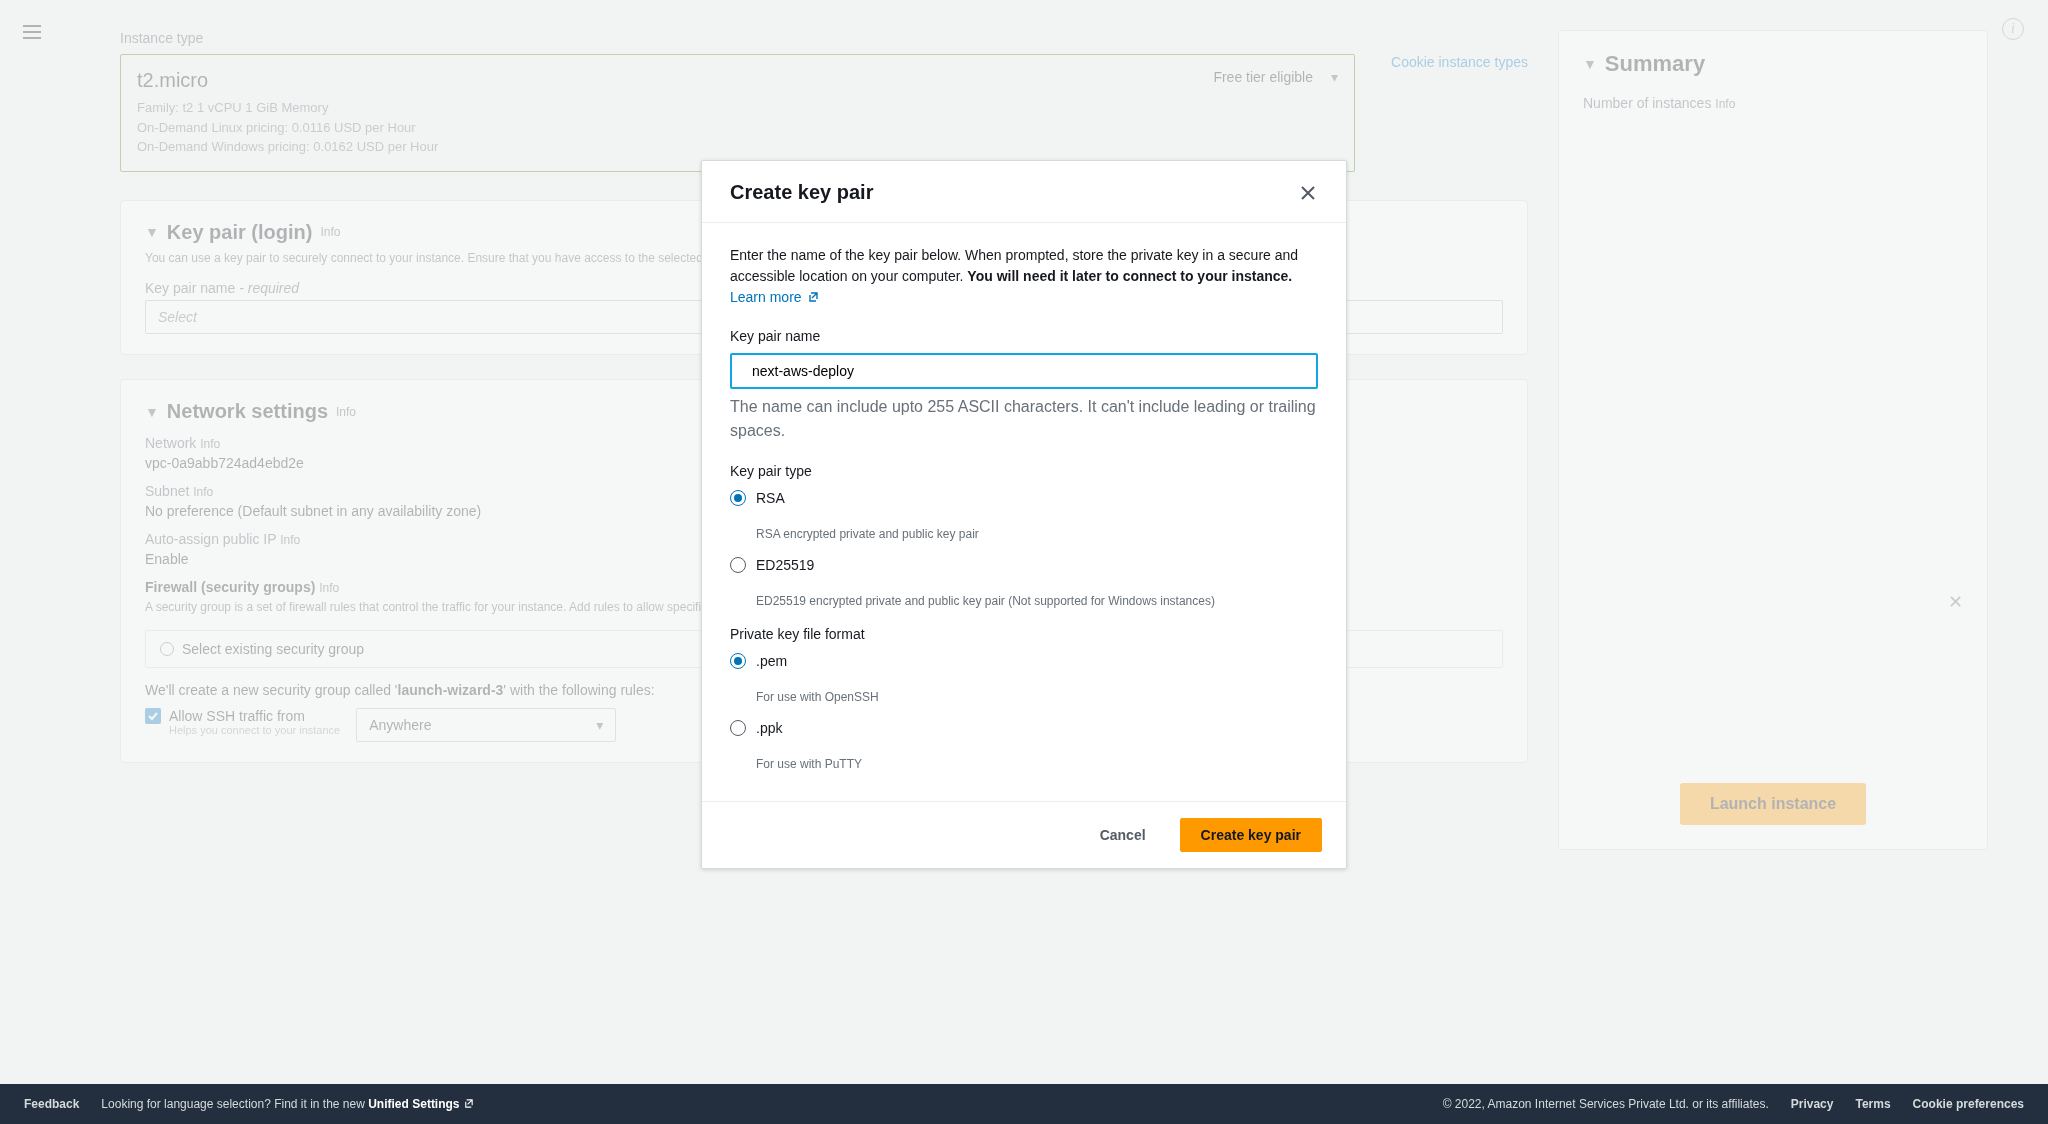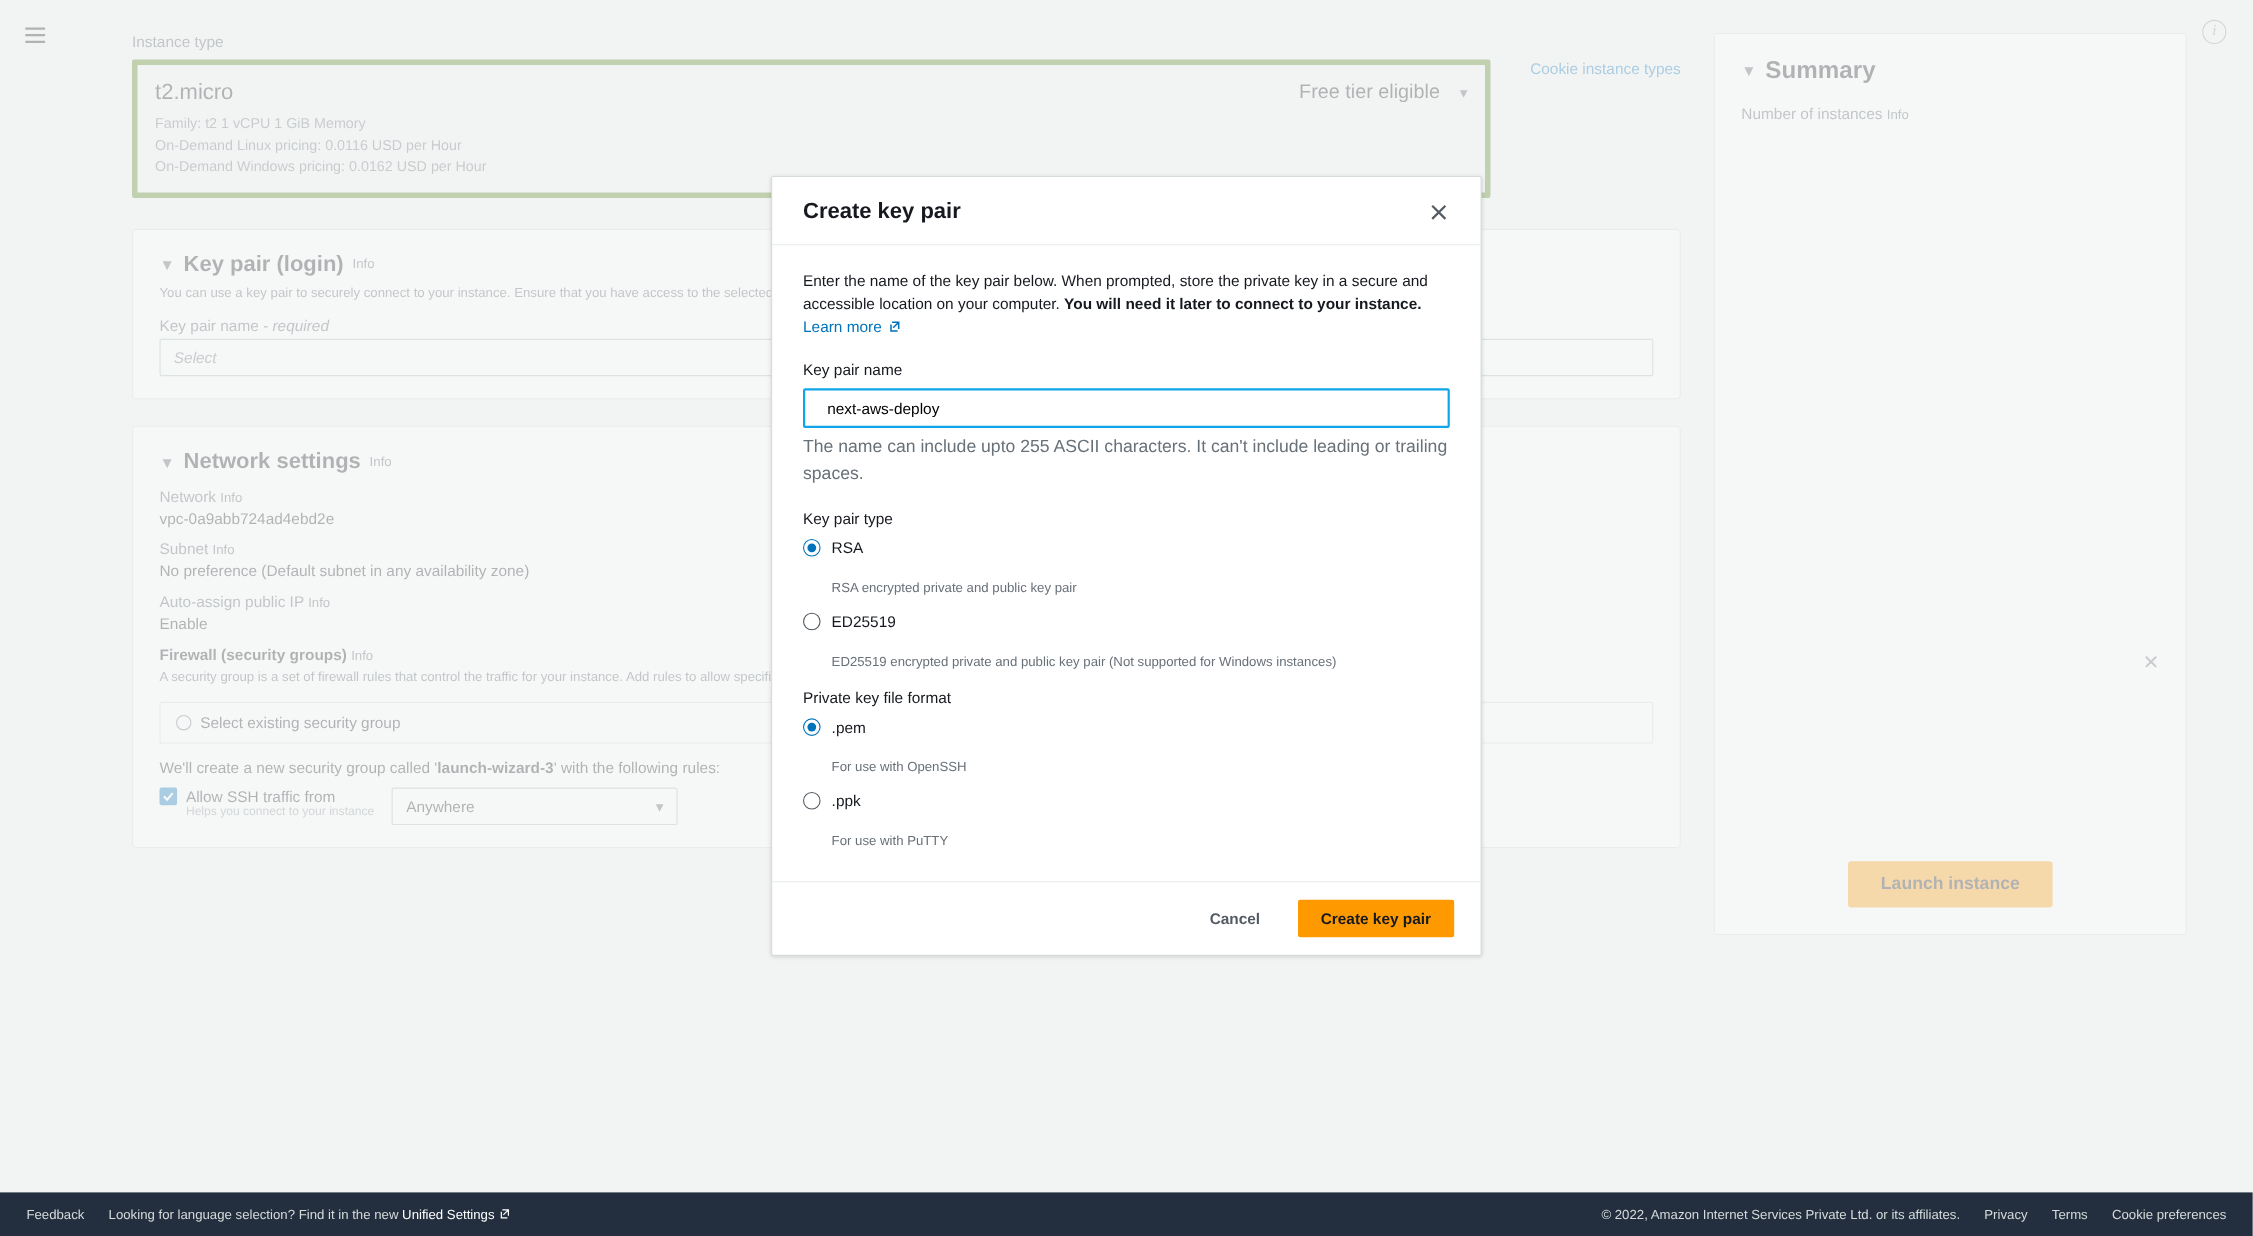--- a/index.html
+++ b/index.html
@@ -60,26 +60,26 @@
     .select-box {
       border: 1px solid #aab7b8;
       border-radius: 2px;
       padding: 8px 12px;
       display:flex; justify-content:space-between; align-items:center;
       color:#687078; font-style: italic;
     }
 
     .section-title { font-size: 14px; color: #545b64; margin-bottom: 8px;}
     .instance-box {
-      border:5px solid #4d7c0f; border-radius:2px; padding:14px 16px;
+      border:1px solid #4d7c0f; border-radius:2px; padding:14px 16px;
       display:flex; justify-content:space-between; align-items:flex-start;
     }
     .instance-box .name { font-size: 20px; color:#16191f; font-weight:400; margin-bottom:6px;}
     .instance-box .detail { font-size:13px; color:#687078; line-height:1.5;}
-    .instance-box .badge { font-size:18px; color:#16191f; }
+    .instance-box .badge { font-size:14px; color:#16191f; }
     .compare { color:#0073bb; font-size:14px; margin-left:16px; }
 
     .radio-row { display:flex; align-items:center; gap:8px; padding:10px 14px; border:1px solid #d5dbdb; border-radius:2px; flex:1;}
     .radio-rows { display:flex; gap:16px; margin-top:8px; margin-bottom:14px;}
     .radio-dot { width:14px; height:14px; border:1px solid #687078; border-radius:50%; display:inline-flex; align-items:center; justify-content:center;}
     .radio-dot.sel::after { content:''; width:8px; height:8px; background:#0073bb; border-radius:50%;}
     .check { width:16px; height:16px; background:#0073bb; border-radius:2px; display:inline-flex; align-items:center; justify-content:center; margin-right:8px;}
     .check svg { width:12px; height:12px; }
     .ssh-row { display:flex; align-items:flex-start; gap:16px; margin-top:10px;}
     .ssh-desc { font-size:11px; color:#879196;}
@@ -147,21 +147,21 @@
     .btn-primary { background:#ff9900; border:1px solid #ff9900; color:#16191f;}
 
     
     .footer {
       position:absolute; bottom:0; left:0; right:0; height:40px;
       background:#232f3e; color:#d5dbdb; font-size:12px;
       display:flex; align-items:center; justify-content:space-between;
       padding:0 24px; z-index:30;
     }
     .footer-left, .footer-right { display:flex; align-items:center; gap:22px;}
-    .footer a { color:#d5dbdb; text-decoration:none;}
+    .footer a { color:#d5dbdb; text-decoration:none;font-weight:bold;}
     .footer .link { color:#fff;}
     .footer .link svg { width:11px; height:11px; vertical-align:-1px; margin-left:3px;}
 
     
     .top-info {
       position:absolute; top:18px; right:24px; z-index:5;
       width:22px; height:22px; border:1.5px solid #879196; border-radius:50%;
       display:flex; align-items:center; justify-content:center;
       color:#879196; font-style:italic; font-family:serif; font-size:14px;
     }

